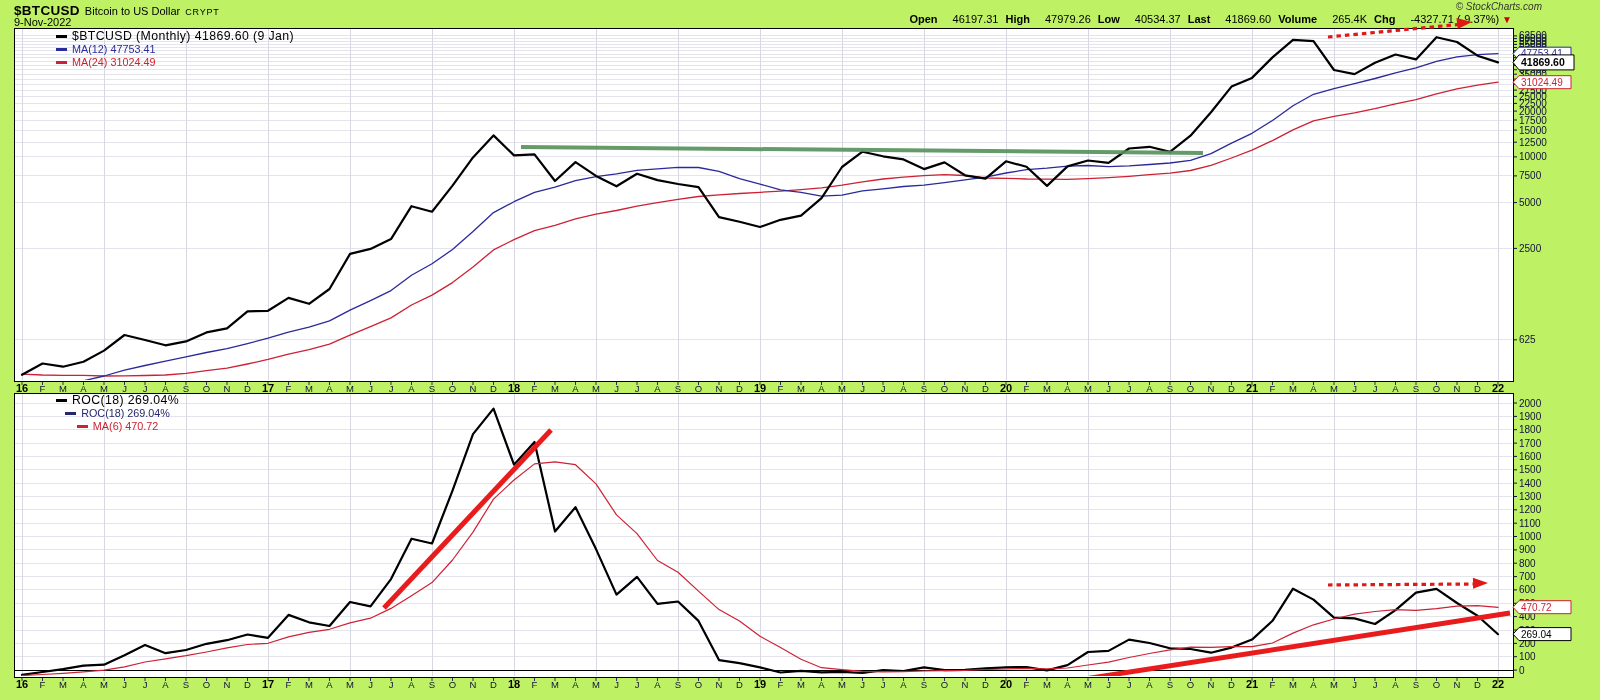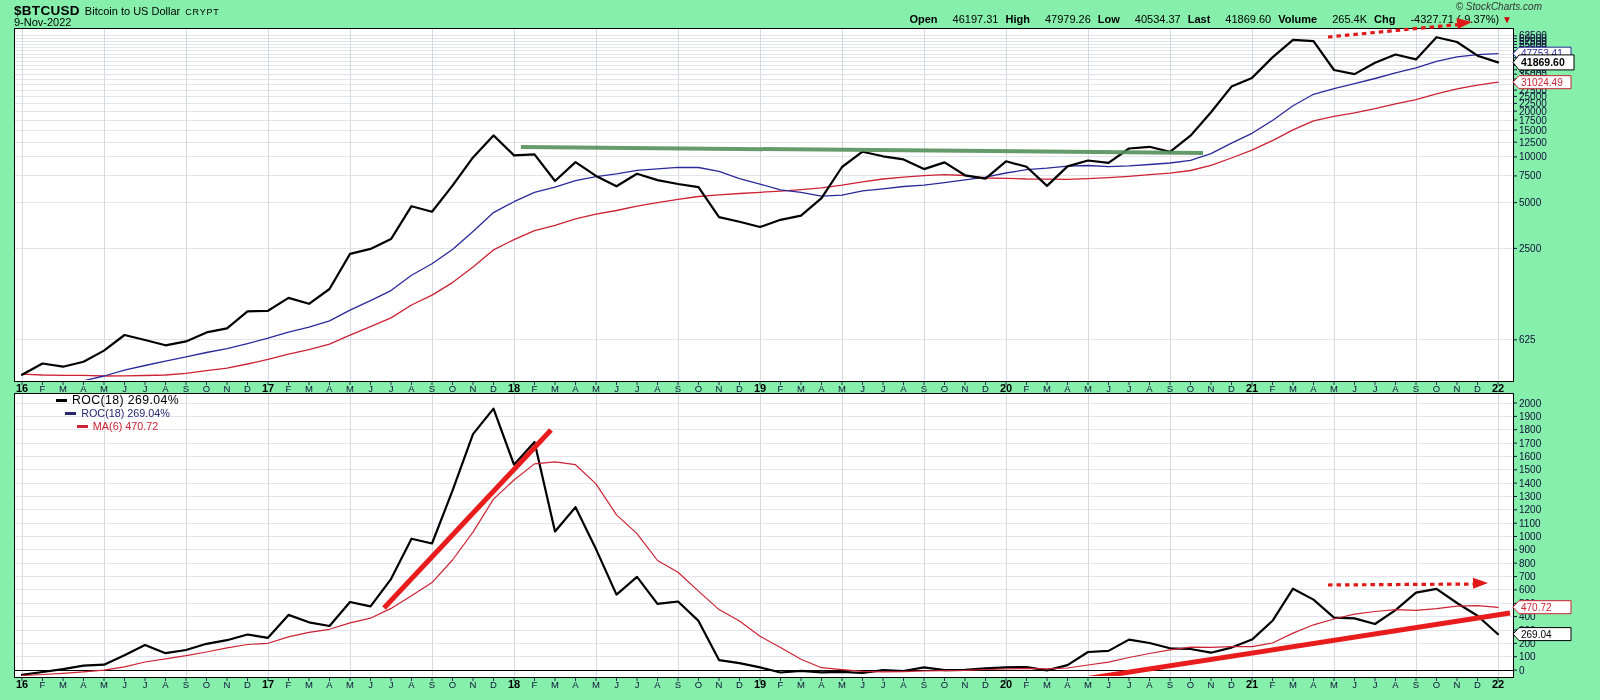--- a/index.html
+++ b/index.html
@@ -1,17 +1,17 @@
 <!DOCTYPE html>
 <html><head>
 <meta charset="utf-8">
 <style>
   html,body{margin:0;padding:0;}
   body{background:#aac9f0;}
-  #screen{position:relative;width:1600px;height:700px;background:#86efac;
+  #screen{position:relative;width:1600px;height:700px;background:#bef264;
           font-family:"Liberation Sans",sans-serif;overflow:hidden;color:#000;}
   .abs{position:absolute;}
   #title-row{left:14px;top:1px;white-space:nowrap;}
   #symbol{font-size:13.5px;font-weight:bold;letter-spacing:.3px;}
   #longname{font-size:11px;margin-left:5px;}
   #exchange{font-size:9px;margin-left:5px;letter-spacing:.8px;}
   #date-label{left:14px;top:16px;font-size:11px;}
   #copyright{right:58px;top:1px;font-size:10px;color:#333;font-style:italic;}
   #quote-row{right:88px;top:13px;font-size:11px;white-space:nowrap;}
   .q-label{font-weight:bold;margin-left:7px;}
@@ -552,18 +552,23 @@
         <text x="1521" y="65.9" font-size="10.5px" fill="#000000" font-weight="bold">41869.60</text>
         <polygon points="1513,82.2 1519,75.7 1571,75.7 1571,88.7 1519,88.7" fill="#fff" stroke="#cc2233" stroke-width="1"></polygon>
         <text x="1521" y="85.7" font-size="10px" fill="#cc2233" font-weight="normal">31024.49</text>
         <polygon points="1513,607.2 1519,600.7 1571,600.7 1571,613.7 1519,613.7" fill="#fff" stroke="#cc2233" stroke-width="1"></polygon>
         <text x="1521" y="610.7" font-size="10px" fill="#cc2233" font-weight="normal">470.72</text>
         <polygon points="1513,634.1 1519,627.6 1571,627.6 1571,640.6 1519,640.6" fill="#fff" stroke="#000000" stroke-width="1"></polygon>
         <text x="1521" y="637.6" font-size="10px" fill="#000000" font-weight="normal">269.04</text>
       </g>
     </svg>
 
+  <div class="abs legend" id="legend-price">
+    <div class="row1"><span class="dash" style="background: rgb(0, 0, 0);"></span><span>$BTCUSD (Monthly) 41869.60 (9 Jan)</span></div>
+    <div class="row"><span class="dash" style="background: rgb(42, 42, 154);"></span><span style="color:#2a2a9a">MA(12) 47753.41</span></div>
+    <div class="row"><span class="dash" style="background: rgb(204, 34, 51);"></span><span style="color:#cc2233">MA(24) 31024.49</span></div>
+  </div>
   <div class="abs legend" id="legend-roc">
     <div class="row1"><span class="dash" style="background: rgb(0, 0, 0);"></span><span>ROC(18) 269.04%</span></div>
     <div class="row"><span class="dash" style="background: rgb(39, 39, 111);"></span><span style="color:#27276f">ROC(18) 269.04%</span></div>
     <div class="row"><span class="dash" style="background: rgb(204, 34, 51);"></span><span style="color:#cc2233">MA(6) 470.72</span></div>
   </div>
 </div>
 
 </body></html>

